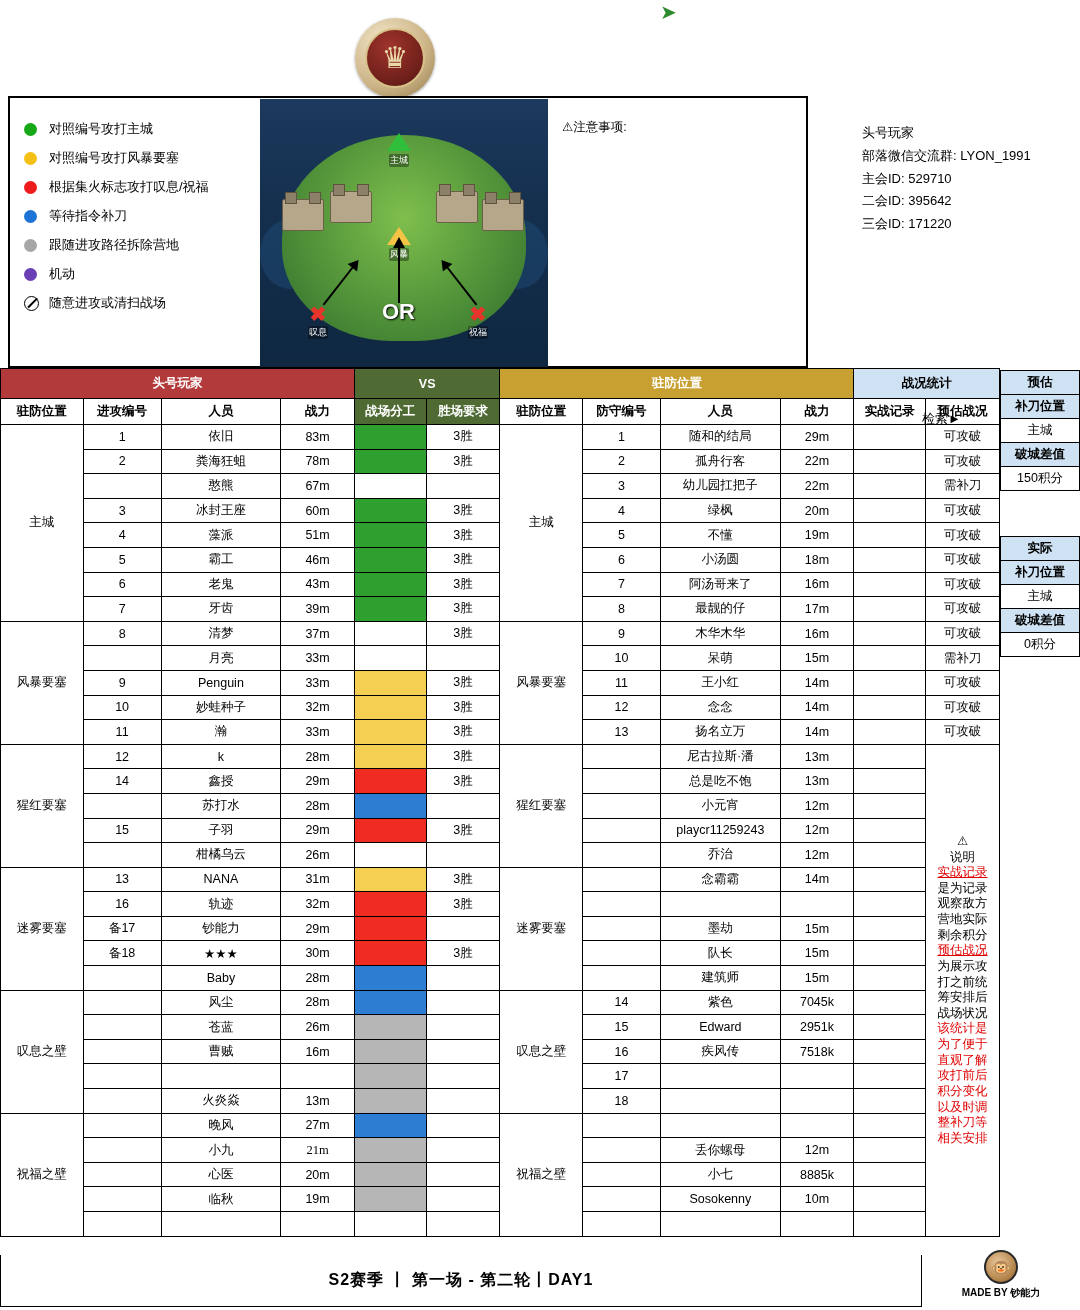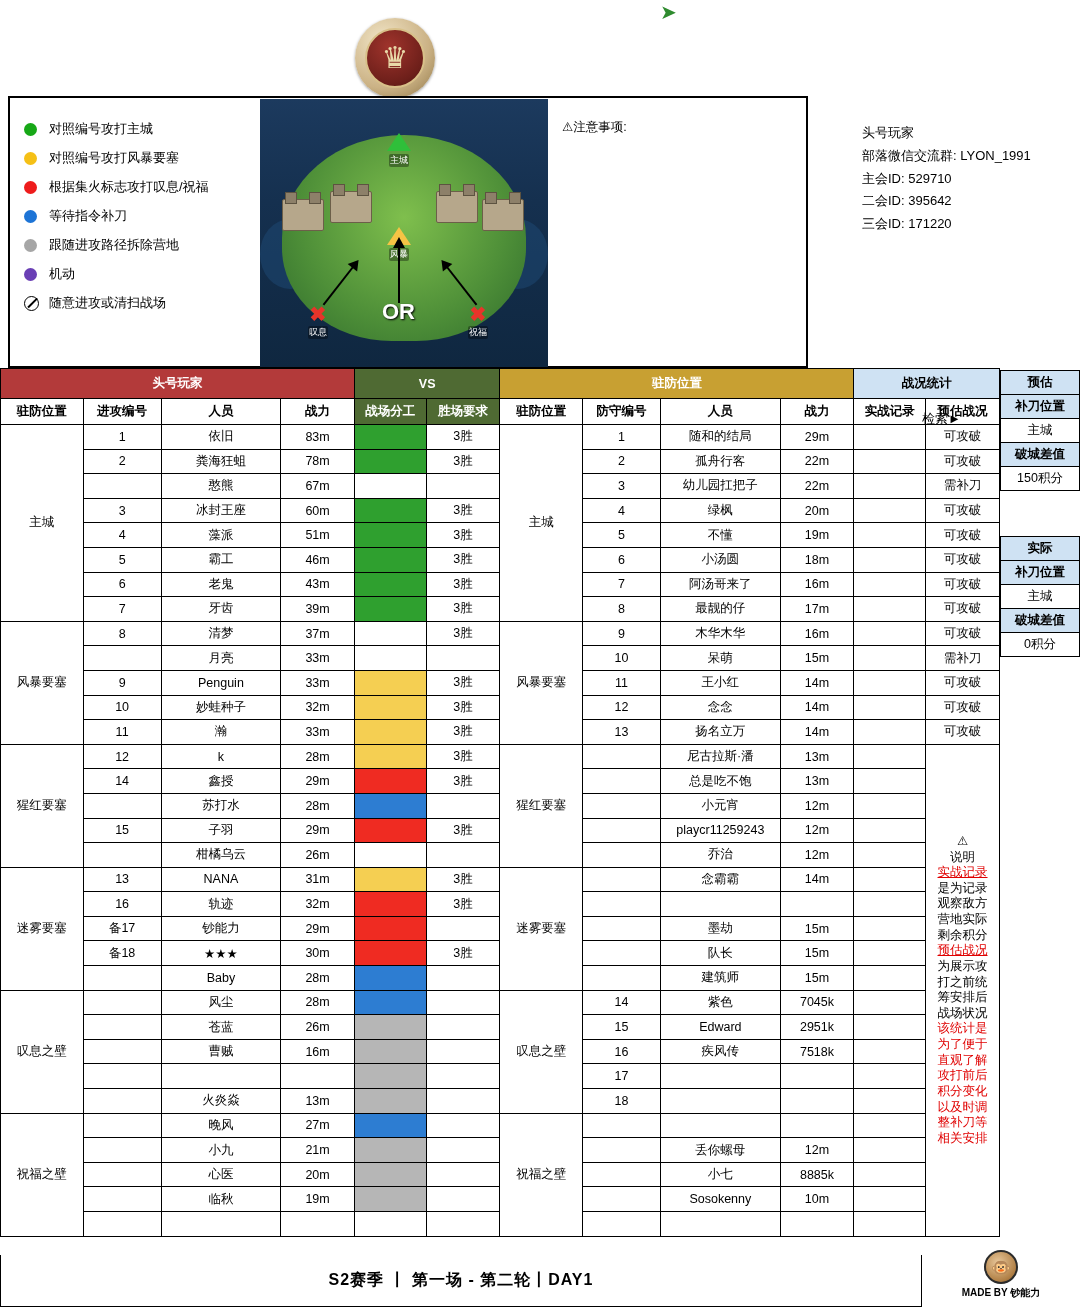--- a/index.html
+++ b/index.html
@@ -652,21 +652,21 @@
         <td style="width: 68px;"></td>
         <td rowspan="5" class="area" style="width: 76px;">祝福之壁</td>
         <td style="width: 72px;"></td>
         <td style="width: 110px;"></td>
         <td style="width: 68px;"></td>
         <td style="width: 66px;"></td>
       </tr>
       <tr class="row">
         <td style="width: 72px;"></td>
         <td style="width: 110px;">小九</td>
-        <td style="width: 68px;">21m</td>
+        <td style="width: 68px; font-family: Liberation Serif, serif;">21m</td>
         <td class="cell-gray" style="width: 66px;"></td>
         <td style="width: 68px;"></td>
         <td style="width: 72px;"></td>
         <td style="width: 110px;">丢你螺母</td>
         <td style="width: 68px;">12m</td>
         <td style="width: 66px;"></td>
       </tr>
       <tr class="row">
         <td style="width: 72px;"></td>
         <td style="width: 110px;">心医</td>

